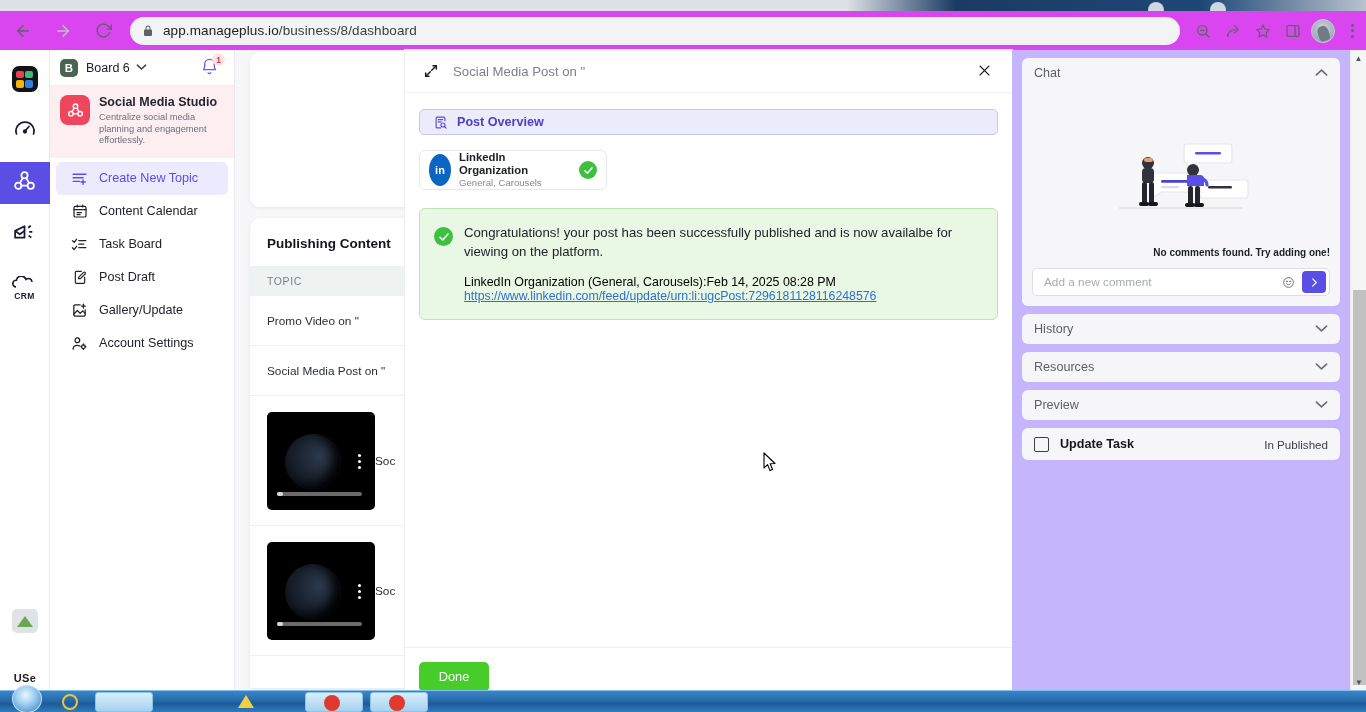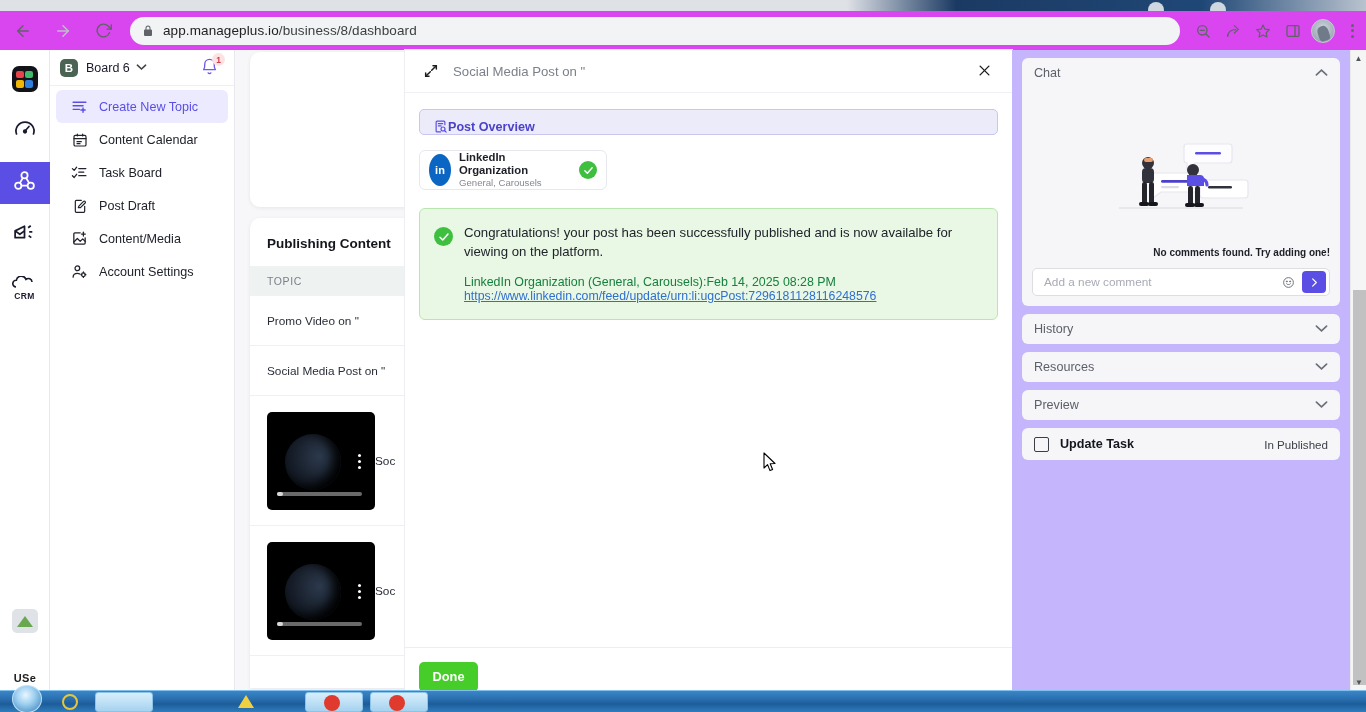--- a/index.html
+++ b/index.html
@@ -203,21 +203,21 @@
     height: 43px; display: flex; align-items: center; padding: 0 20px 0 18px;
     border-bottom: 1px solid #f0f1f4;
   }
   #expand-icon { width: 16px; height: 16px; color: #1d1d22; flex:0 0 auto; }
   #modal-title { font-size: 13.2px; color: #7d808a; margin-left: 14px; flex: 1; }
   #modal-close { font-size: 19px; color: #1a1a1f; line-height: 1; }
 
   #modal-body { flex: 1; padding: 16px 14px 0 14px; position: relative; }
   #post-overview {
     height: 26px; background: #ecebfa; border: 1px solid #c9c6f0;
-    border-radius: 5px; display: flex; align-items: flex-end; 
+    border-radius: 5px; display: flex; align-items: center; gap: 9px;
     padding-left: 13px;
   }
   #post-overview .po-ico { width: 15px; height: 15px; color: #5b4ee5; }
   #post-overview .po-label { font-size: 12.6px; font-weight: 700; color: #4b42c9; }
 
   #account-card {
     margin-top: 15px; width: 188px; height: 40px; background: #fff;
     border: 1px solid #e6e8ee; border-radius: 6px;
     display: flex; align-items: center; padding: 0 9px; gap: 8px;
   }
@@ -233,30 +233,30 @@
     display: flex; align-items: center; justify-content: center; flex: 0 0 auto;
     color: #fff; font-size: 11px; margin-left: auto;
   }
 
   #success-box {
     margin-top: 18px; background: #e9f8e4; border: 1px solid #b9e5ae;
     border-radius: 6px; padding: 14px 16px 16px 14px; display: flex; gap: 11px;
   }
   #success-box .check-badge { margin-left: 0; width: 19px; height: 19px; margin-top: 4px; }
   #succ-main { font-size: 13.2px; color: #20232b; line-height: 19px; }
-  #succ-line2 { font-size: 12.4px; color: #15803d; margin-top: 14px; }
+  #succ-line2 { font-size: 12.4px; color: #000000; margin-top: 14px; }
   #succ-link { font-size: 12.3px; color: #2f6fd0; display: block; word-break: break-all; }
 
   #modal-footer {
     height: 58px; border-top: 1px solid #eceef2; display: flex; align-items: center;
     padding-left: 14px;
   }
   #done-btn {
-    width: 59px; height: 30px; background: #46cd2a; border-radius: 5px;
-    color: #fff; font-size: 12.8px; font-weight: 700;
+    width: 70px; height: 30px; background: #46cd2a; border-radius: 5px;
+    color: #fff; font-size: 12.8px; font-weight: 400;
     display: flex; align-items: center; justify-content: center; border: none;
   }
 
   
   #right {
     position: absolute; left: 1012px; top: 0; width: 338px; height: 640px;
     background: #c4b5fd; padding: 8px 10px 0 10px;
   }
   .panel { background: #f6f6f8; border-radius: 6px; margin-bottom: 8px; }
   .panel-head {
@@ -472,20 +472,34 @@
       </div>
       <div id="bell-wrap">
         <svg width="19" height="19" viewBox="0 0 24 24" fill="none" stroke="currentColor" stroke-width="1.7" stroke-linecap="round">
             <path d="M18 9a6 6 0 1 0-12 0c0 6-2 7-2 7h16s-2-1-2-7"></path>
             <path d="M10.3 20a2 2 0 0 0 3.4 0"></path>
           </svg>
         <div id="bell-badge">1</div>
       </div>
     </div>
 
+    <div id="studio-card">
+      <div id="studio-logo">
+        <svg width="19" height="19" viewBox="0 0 24 24" fill="none" stroke="#fff" stroke-width="1.8">
+            <circle cx="12" cy="6.5" r="2.8"></circle>
+            <circle cx="6.2" cy="16" r="2.8"></circle>
+            <circle cx="17.8" cy="16" r="2.8"></circle>
+            <path d="M10.5 8.8 7.6 13.4M13.5 8.8l2.9 4.6M9 16h6"></path>
+          </svg>
+      </div>
+      <div>
+        <div id="studio-title">Social Media Studio</div>
+        <div id="studio-sub">Centralize social media planning and engagement effortlessly.</div>
+      </div>
+    </div>
 
     <div id="nav">
       <div class="nav-item active">
         <span class="nav-ico">
           <svg width="17" height="17" viewBox="0 0 24 24" fill="none" stroke="currentColor" stroke-width="2" stroke-linecap="round">
               <line x1="3" y1="6" x2="21" y2="6"></line>
               <line x1="3" y1="11" x2="17" y2="11"></line>
               <line x1="3" y1="16" x2="12" y2="16"></line>
               <line x1="17" y1="14" x2="17" y2="20"></line>
               <line x1="14" y1="17" x2="20" y2="17"></line>
@@ -529,21 +543,21 @@
       </div>
       <div class="nav-item">
         <span class="nav-ico">
           <svg width="17" height="17" viewBox="0 0 24 24" fill="none" stroke="currentColor" stroke-width="1.8" stroke-linecap="round" stroke-linejoin="round">
               <path d="M20 11v7.5A1.5 1.5 0 0 1 18.5 20h-13A1.5 1.5 0 0 1 4 18.5v-13A1.5 1.5 0 0 1 5.5 4H13"></path>
               <polyline points="4 17 9 12 13 16 16.5 12.5 20 16"></polyline>
               <line x1="17.5" y1="3" x2="17.5" y2="8.5"></line>
               <line x1="14.8" y1="5.8" x2="20.2" y2="5.8"></line>
             </svg>
         </span>
-        <span>Content/Media</span>
+        <span>Gallery/Update</span>
       </div>
       <div class="nav-item">
         <span class="nav-ico">
           <svg width="17" height="17" viewBox="0 0 24 24" fill="none" stroke="currentColor" stroke-width="1.8" stroke-linecap="round">
               <circle cx="9" cy="7.5" r="3.3"></circle>
               <path d="M3 20c0-3.3 2.7-5.5 6-5.5 1.3 0 2.5.3 3.5 1"></path>
               <circle cx="17.5" cy="16.5" r="2.6"></circle>
               <path d="M17.5 12.6v1.2M17.5 19.2v1.2M21 16.5h-1.2M15.2 16.5H14"></path>
             </svg>
         </span>

